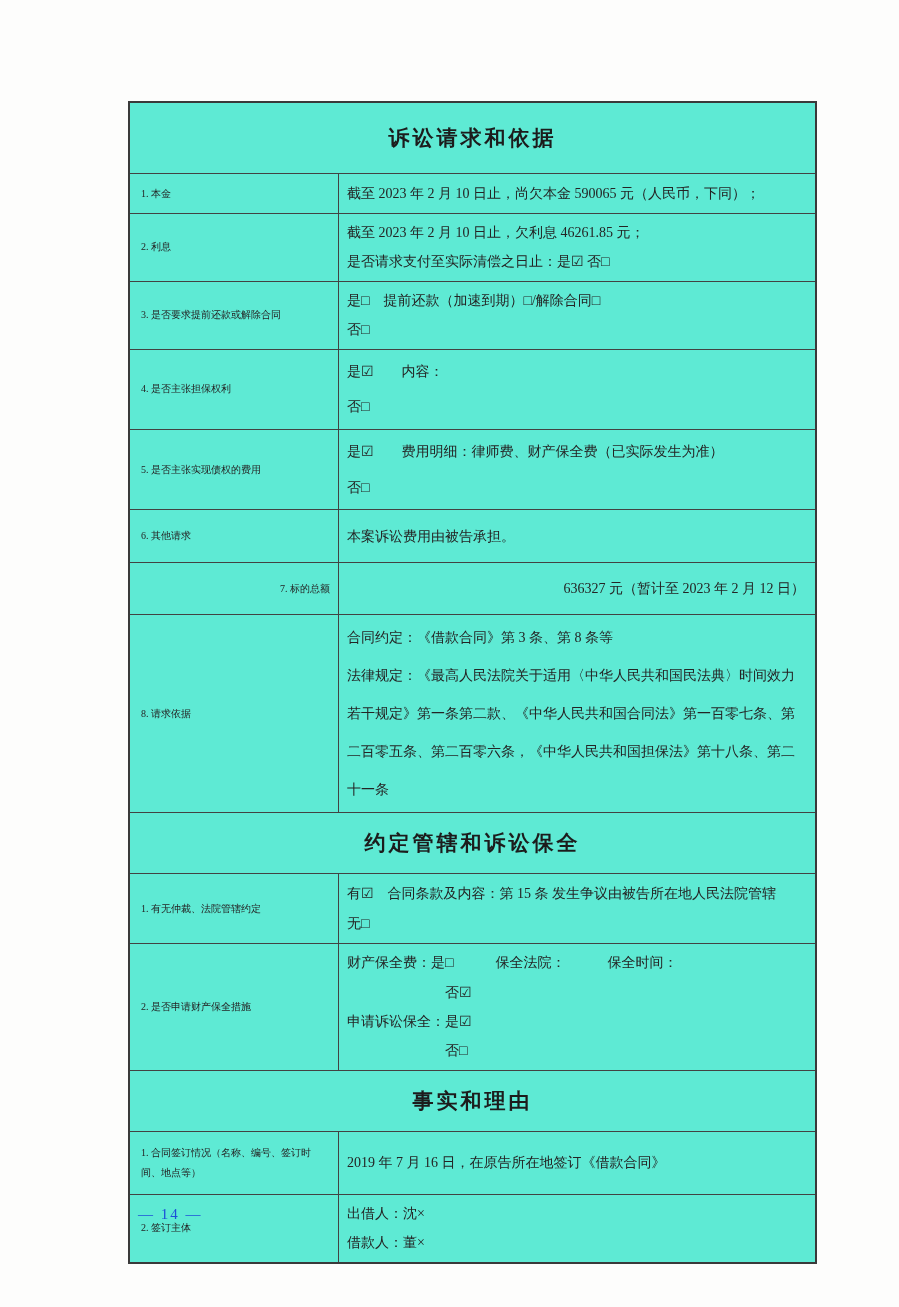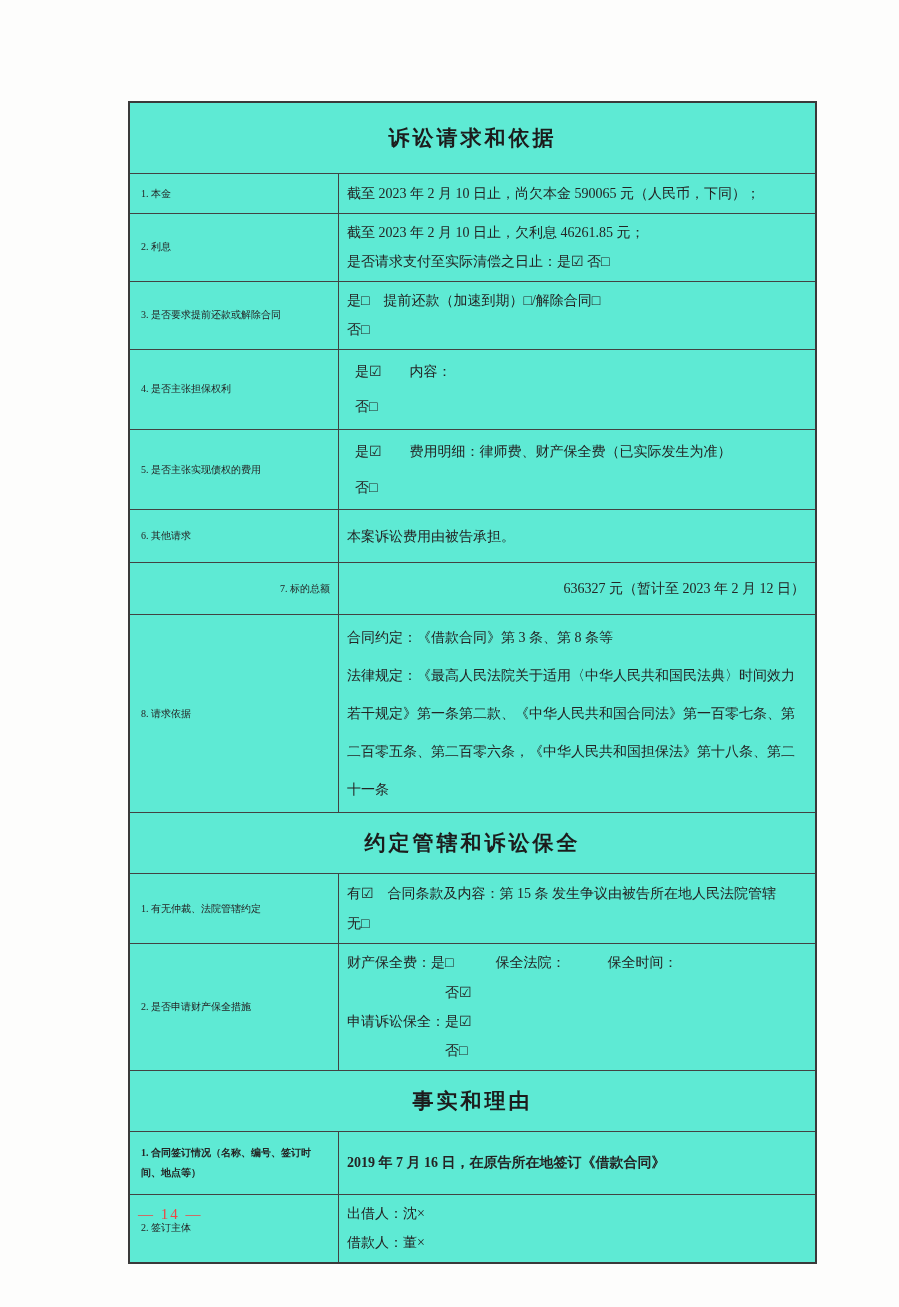--- a/index.html
+++ b/index.html
@@ -52,41 +52,41 @@
     flex: 1 1 auto;
     display: flex;
     flex-direction: column;
     justify-content: center;
     padding: 4px 10px 4px 8px;
     font-size: 14px;
     line-height: 2.1;
     color: #242424;
   }
   .ccell .line { white-space: pre-wrap; }
-  .lh26 .line { line-height: 2.55; margin-left: 8px; }
+  .lh26 .line { line-height: 2.55; }
   .lh27 .line { line-height: 2.7; }
   .r40  { min-height: 40px; }
   .r56  { min-height: 56px; }
   .r62  { min-height: 62px; }
   .r65  { min-height: 65px; }
   .r80  { min-height: 80px; }
   .r53  { min-height: 53px; }
   .r52  { min-height: 52px; text-align: right; }
   .r148 { min-height: 148px; }
   .r70  { min-height: 70px; }
   .r100 { min-height: 100px; }
-  .r63  { min-height: 63px; font-weight: bold; }
+  .r63  { min-height: 63px; }
   .r64  { min-height: 64px; }
   .pagenum {
     position: absolute;
     left: 138px;
     top: 1206px;
     font-size: 15px;
     letter-spacing: 2px;
-    color: #ef4444;
+    color: #1d4ed8;
   }
 </style>
 </head>
 <body>
 
 <div class="page">
   <div class="doc-table">
 
     <div class="sec-h h72">诉讼请求和依据</div>
 

